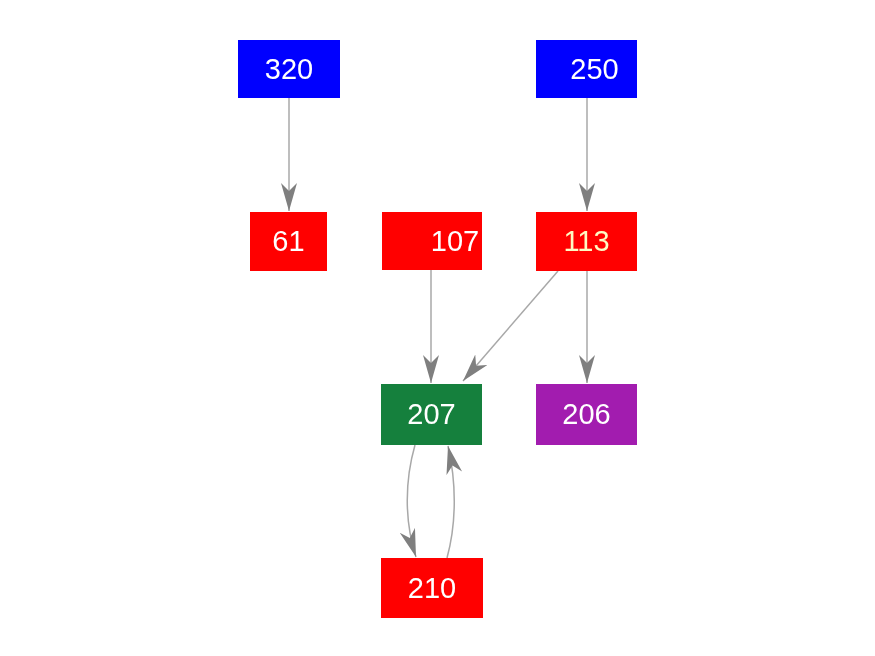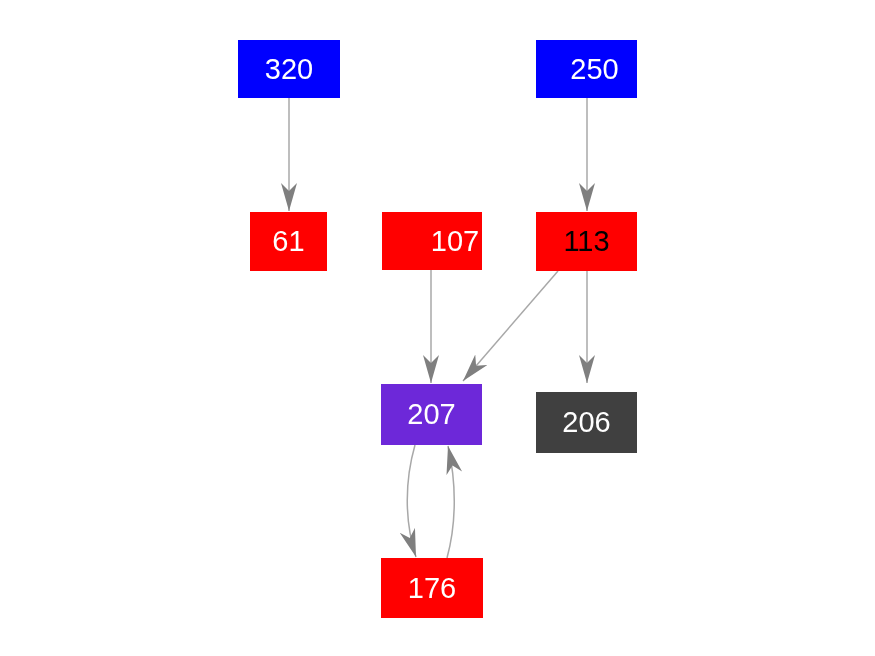--- a/index.html
+++ b/index.html
@@ -58,24 +58,24 @@
     <div class="node" style="left: 536px; top: 40px; width: 101px; height: 58px; background: rgb(0, 0, 255); padding-left: 16px;">
       <span class="label" style="color: rgb(255, 255, 255);">250</span>
     </div>
     <div class="node" style="left: 250px; top: 212px; width: 77px; height: 59px; background: rgb(255, 0, 0);">
       <span class="label" style="color: rgb(255, 255, 255); text-align: right;">61</span>
     </div>
     <div class="node" style="left: 382px; top: 212px; width: 100px; height: 58px; background: rgb(255, 0, 0);">
       <span class="label" style="color: rgb(255, 255, 255); margin-left: 46px;">107</span>
     </div>
     <div class="node" style="left: 536px; top: 212px; width: 101px; height: 59px; background: rgb(255, 0, 0);">
-      <span class="label" style="color: #000000;">113</span>
+      <span class="label" style="color: #fef9c3;">113</span>
     </div>
-    <div class="node" style="left: 381px; top: 384px; width: 101px; height: 61px; background: #6d28d9;">
+    <div class="node" style="left: 381px; top: 384px; width: 101px; height: 61px; background: #15803d;">
       <span class="label" style="color: rgb(255, 255, 255);">207</span>
     </div>
-    <div class="node" style="left: 536px; top: 384px; width: 101px; height: 61px; background: #404040; margin-top: 8px;">
+    <div class="node" style="left: 536px; top: 384px; width: 101px; height: 61px; background: #a21caf;">
       <span class="label" style="color: rgb(255, 255, 255);">206</span>
     </div>
     <div class="node" style="left: 381px; top: 558px; width: 102px; height: 60px; background: rgb(255, 0, 0);">
-      <span class="label" style="color: rgb(255, 255, 255);">176</span>
+      <span class="label" style="color: rgb(255, 255, 255);">210</span>
     </div>
   </div>
 
 </body></html>

